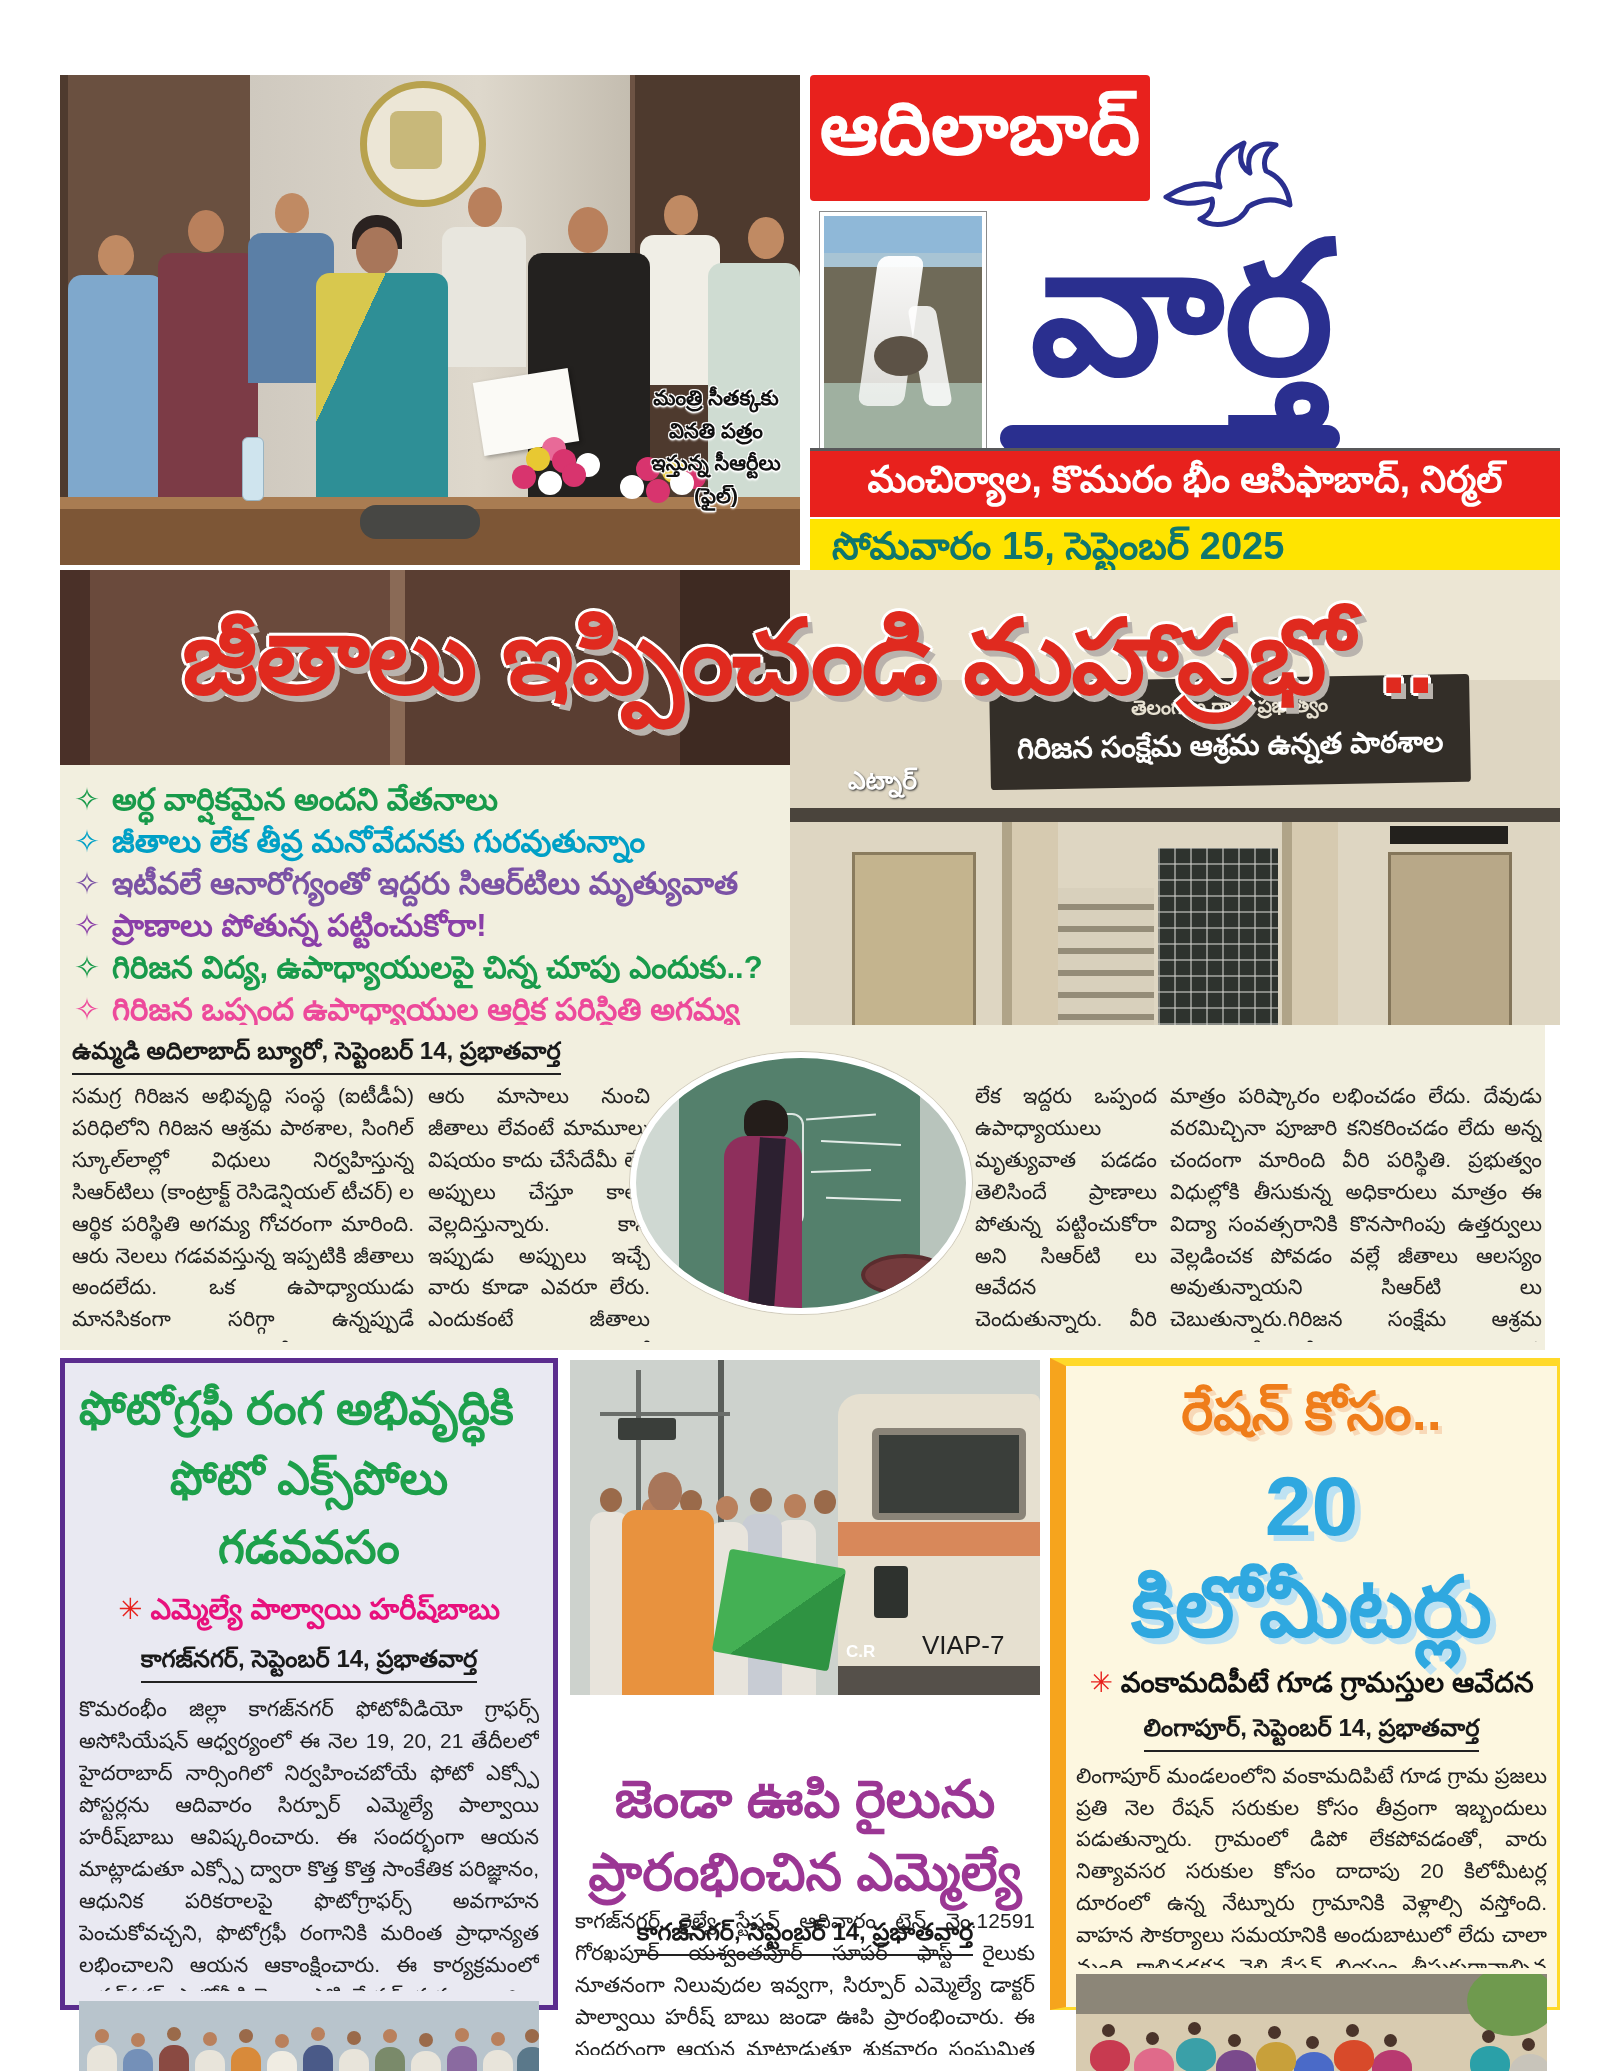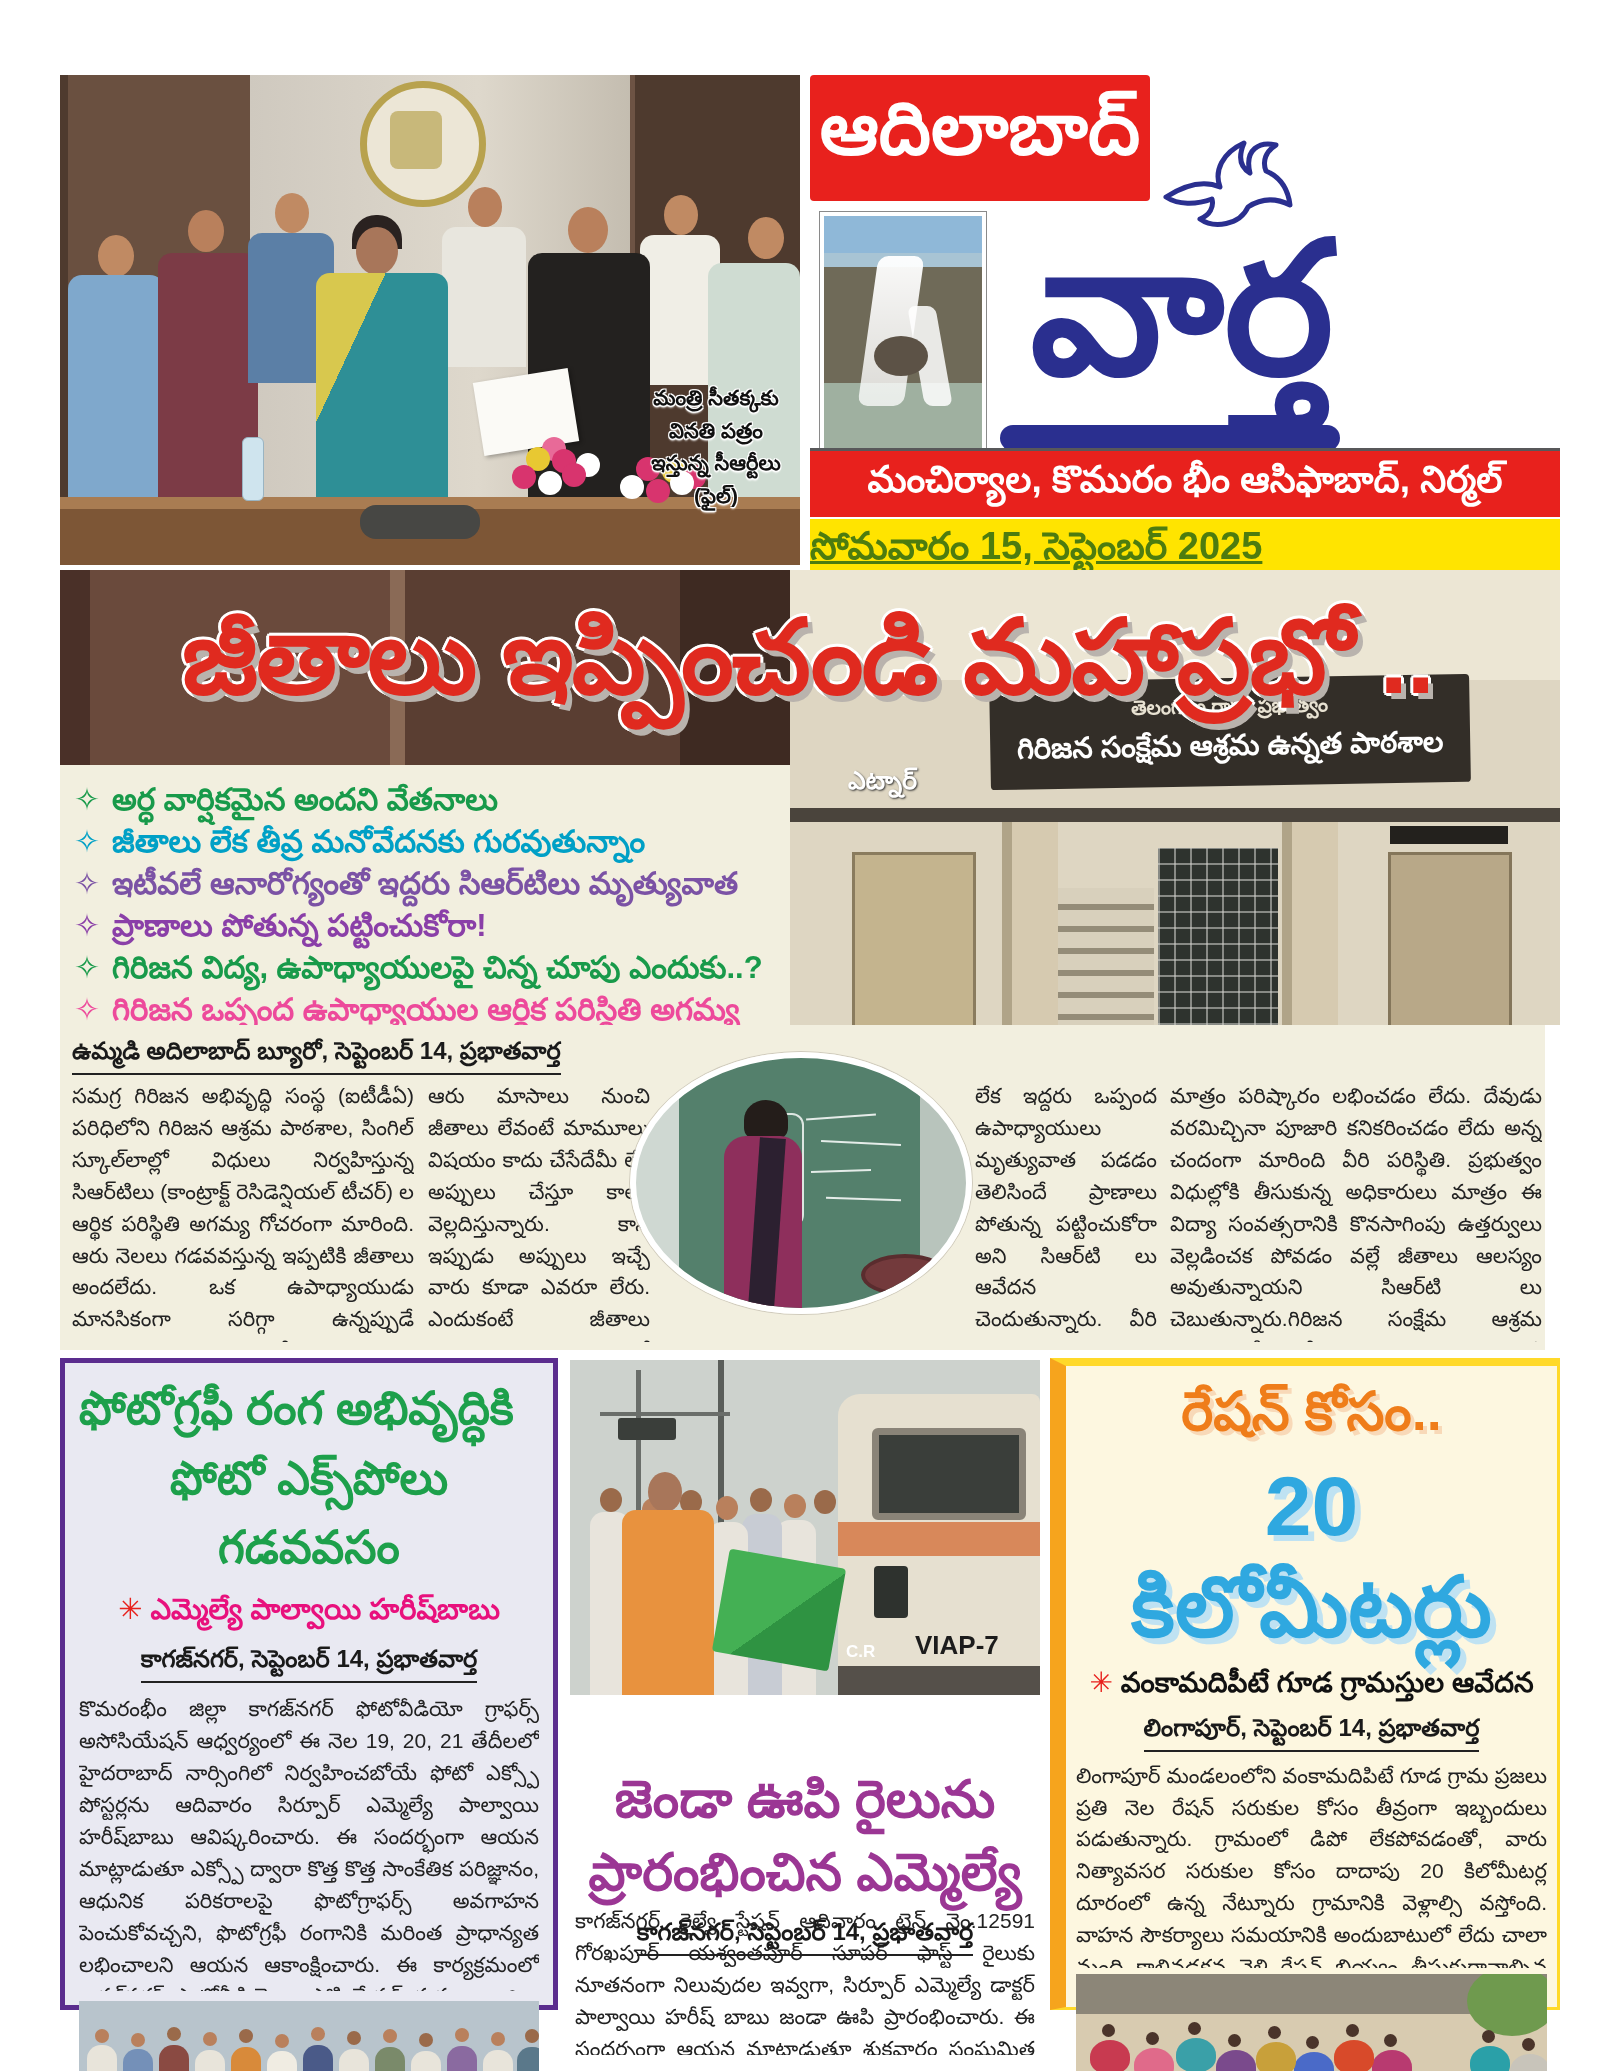--- a/index.html
+++ b/index.html
@@ -84,21 +84,21 @@
       <div class="abs" style="left:50px;top:120px;width:54px;height:40px;border-radius:50%;background:#5c5246;"></div>
     </div>
     <div class="abs" style="left:172px;top:96px;width:400px;height:280px;display:flex;align-items:center;justify-content:center;">
       <span style="color:#2a2f8f;font-weight:bold;font-size:185px;line-height:1;">వార్త</span>
     </div>
     <div class="abs" style="left:190px;top:352px;width:340px;height:26px;border-radius:13px;background:#2a2f8f;"></div>
     <div class="abs" style="left:0;top:375px;width:750px;height:66px;background:#e8211d;border-top:3px solid #58585a;display:flex;align-items:center;justify-content:center;">
       <span style="color:#fff;font-weight:bold;font-size:37px;">మంచిర్యాల, కొమురం భీం ఆసిఫాబాద్, నిర్మల్</span>
     </div>
     <div class="abs" style="left:0;top:446px;width:750px;height:64px;background:#ffe400;display:flex;align-items:center;">
-      <span style="color:#4d7c0f;font-weight:bold;font-size:38px;padding-left:0;text-decoration:underline;">సోమవారం 15, సెప్టెంబర్ 2025</span>
+      <span style="color:#0f766e;font-weight:bold;font-size:38px;padding-left:22px;">సోమవారం 15, సెప్టెంబర్ 2025</span>
     </div>
   </div>
 
   <div class="abs photo" style="left:60px;top:570px;width:730px;height:195px;
               background:linear-gradient(90deg,#4a3028 0 30px,#6a4a3c 30px 330px,#8a6a56 330px 345px,#5a3e32 345px 620px,#3e2a22 620px);"></div>
 
   <div class="abs photo" style="left:790px;top:570px;width:770px;height:455px;background:linear-gradient(180deg,#ece6d4 0 110px,#ded6c2 110px);">
     <div class="abs" style="left:200px;top:108px;width:480px;height:108px;background:#332e28;border-radius:4px;transform:rotate(-1deg);
                 display:flex;flex-direction:column;align-items:center;justify-content:center;gap:6px;">
       <span style="color:#e8e2d2;font-size:20px;font-weight:bold;">తెలంగాణ రాష్ట్ర ప్రభుత్వం</span>
@@ -193,21 +193,21 @@
   <div class="abs photo" style="left:570px;top:1360px;width:470px;height:335px;background:#cdd2cd;">
     <div class="abs" style="left:66px;top:10px;width:5px;height:170px;background:#6a6e6a;"></div>
     <div class="abs" style="left:148px;top:0;width:6px;height:190px;background:#5a5e5a;"></div>
     <div class="abs" style="left:30px;top:52px;width:130px;height:4px;background:#6a6e6a;"></div>
     <div class="abs" style="left:48px;top:58px;width:58px;height:22px;background:#3a3e3a;border-radius:3px;"></div>
 
     <div class="abs" style="left:268px;top:34px;width:202px;height:301px;border-radius:22px 8px 0 0;background:#e6e0d0;">
       <div class="abs" style="left:34px;top:34px;width:140px;height:78px;background:#3a3e3a;border:7px solid #8a8478;border-radius:6px;"></div>
       <div class="abs" style="left:0;top:128px;width:202px;height:34px;background:#d8885a;"></div>
       <div class="abs" style="left:36px;top:172px;width:34px;height:52px;background:#2e322e;border-radius:4px;"></div>
-      <span class="abs" style="left:77px;top:236px;color:#111;background:transparent;font-weight:bold;font-size:26px;color:#1c1c1c;">VIAP-7</span>
+      <span class="abs" style="left:84px;top:236px;color:#111;background:transparent;font-weight:normal;font-size:26px;color:#1c1c1c;">VIAP-7</span>
       <div class="abs" style="left:0;top:272px;width:202px;height:29px;background:#55504a;"></div>
       <span class="abs" style="left:8px;top:248px;color:#fff;font-weight:bold;font-size:17px;">C.R</span>
     </div>
 
     <div class="abs head-row" style="left:30px;top:128px;width:22px;height:24px;background:#9a6a4a;
                 box-shadow:42px 10px 0 #b9805c,80px 2px 0 #9a6a4a,116px 8px 0 #b9805c,150px 0 0 #9a6a4a,184px 6px 0 #b9805c,214px 2px 0 #9a6a4a;"></div>
     <div class="abs torso" style="left:20px;top:152px;width:40px;height:183px;background:#e8e4dc;
                 box-shadow:44px 12px 0 #f0ece2,82px 4px 0 #d8d4ca,118px 10px 0 #e8e4dc,152px 2px 0 #c8ccd4,186px 8px 0 #e8e4dc;"></div>
     <div class="abs head-row" style="left:78px;top:112px;width:34px;height:40px;background:#a8765a;"></div>
     <div class="abs torso" style="left:52px;top:150px;width:92px;height:185px;background:#e8923e;"></div>

